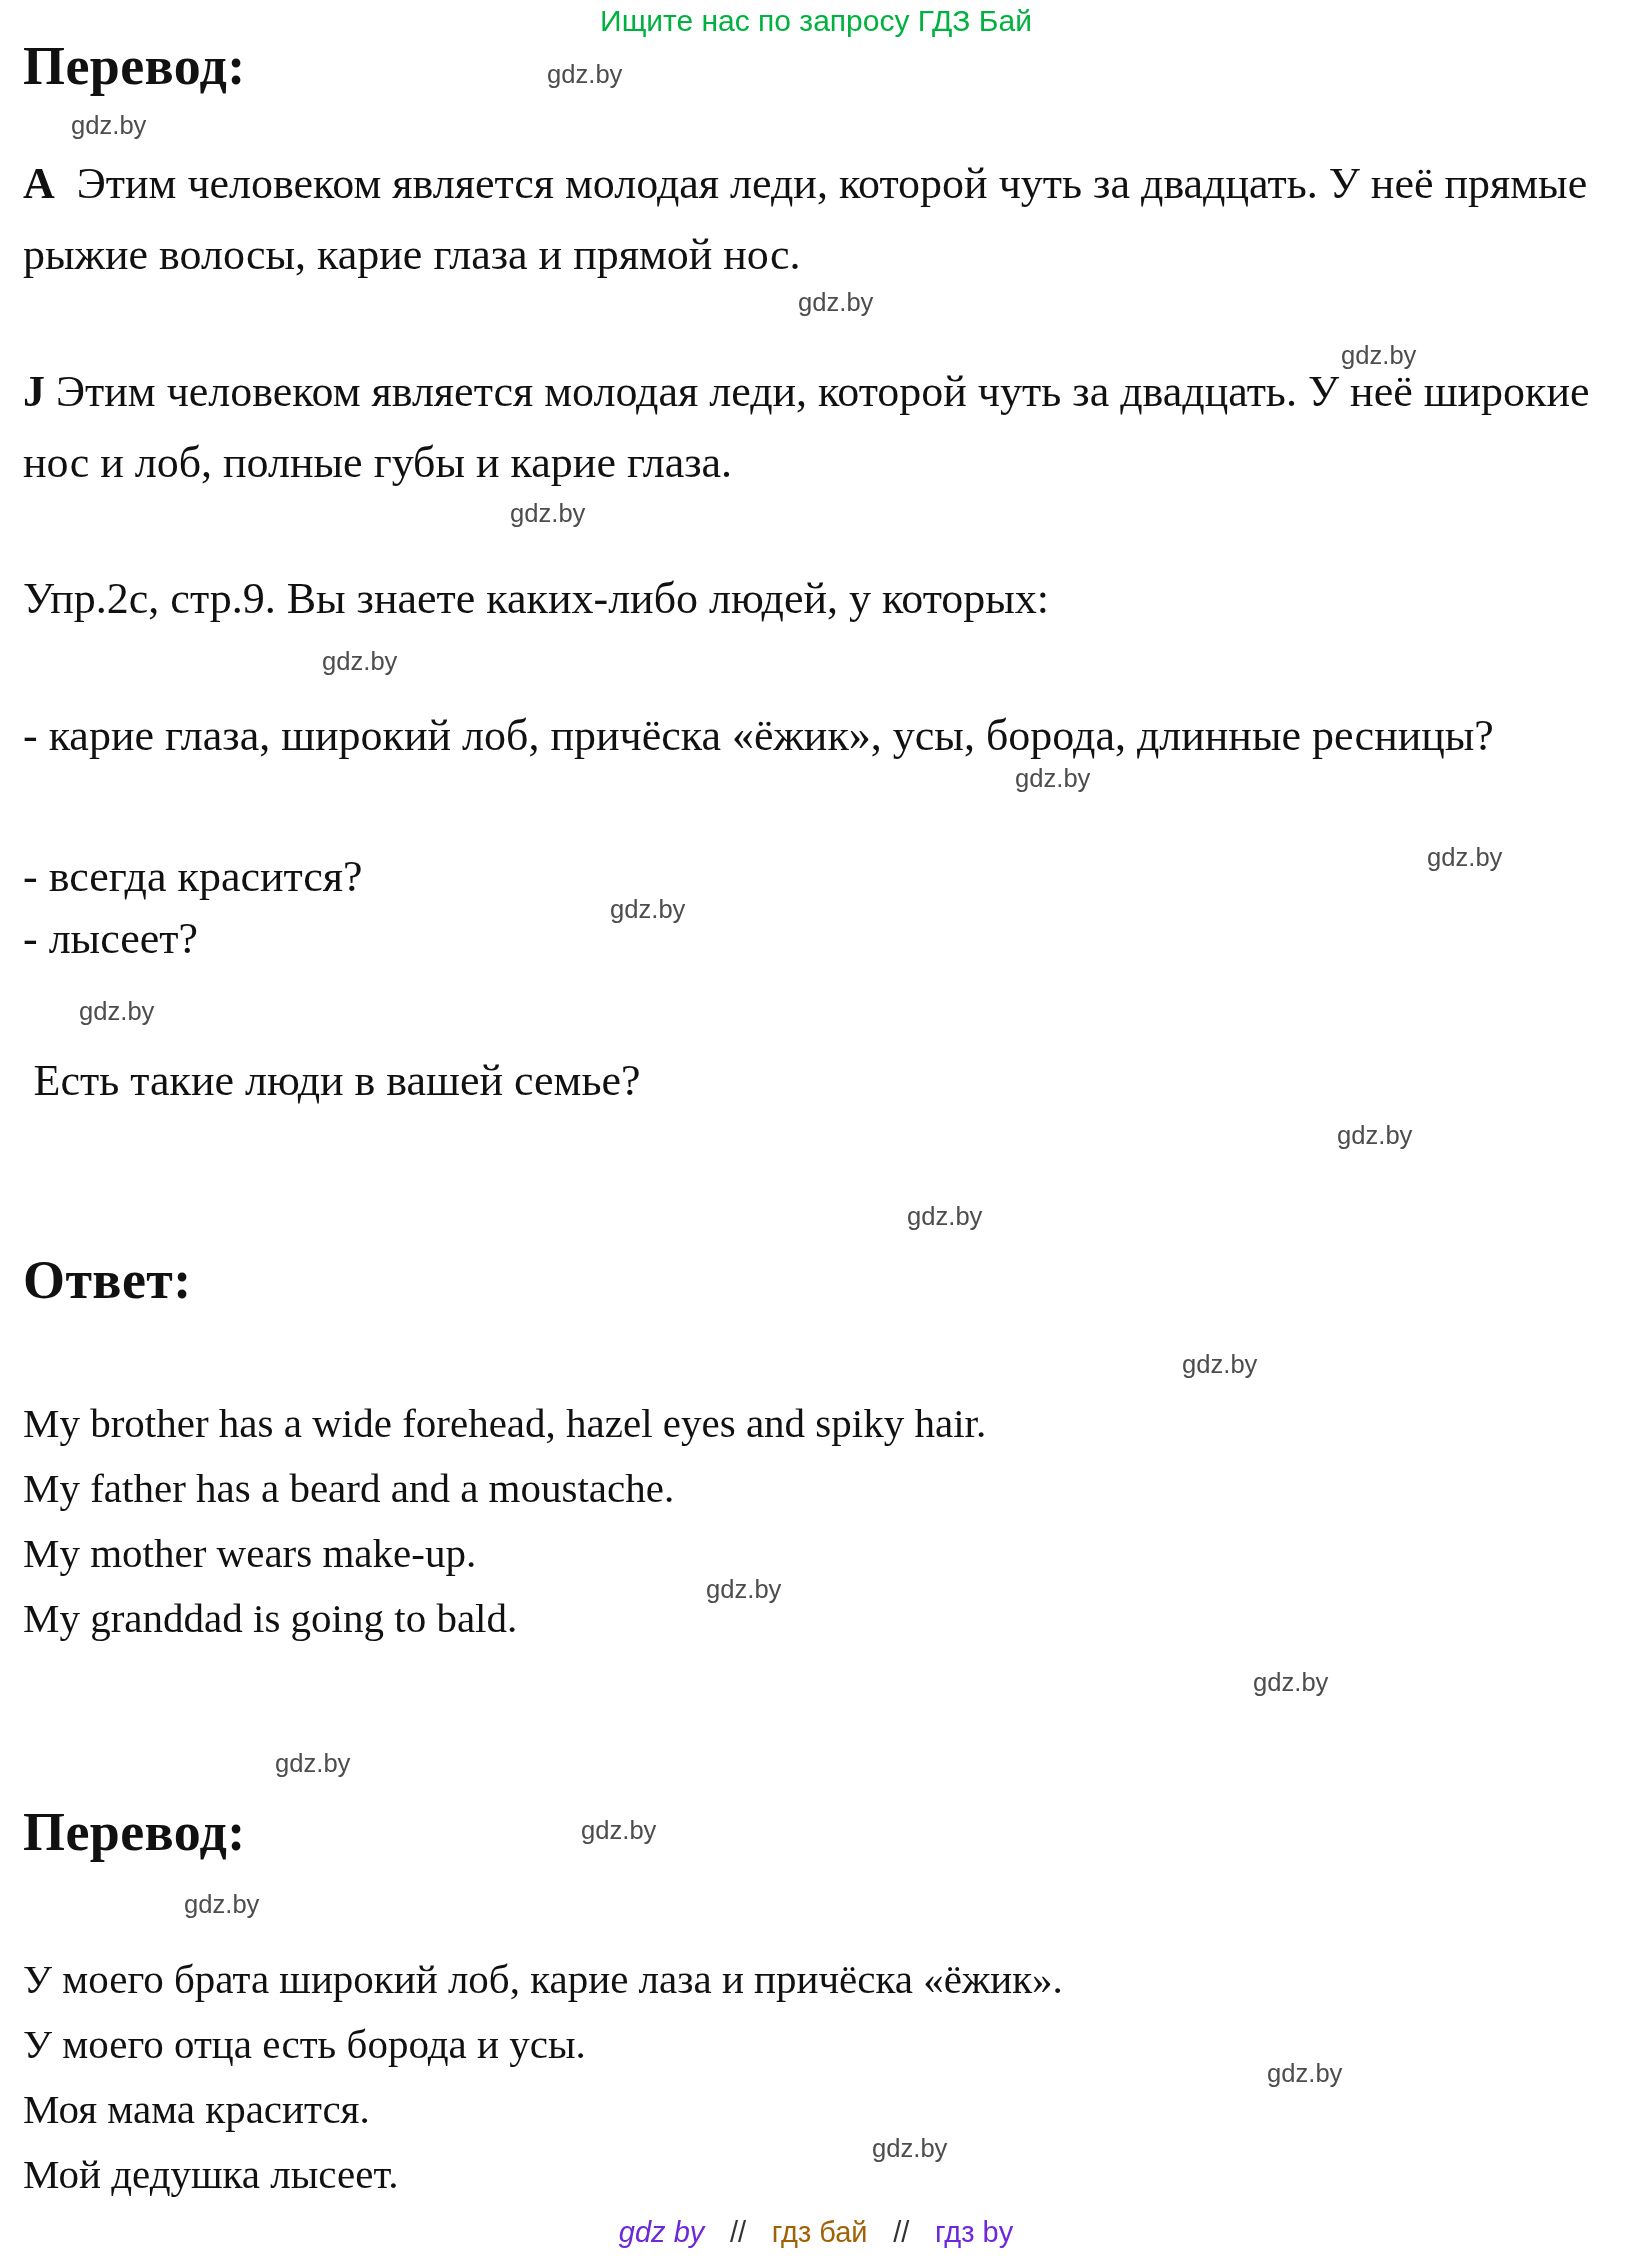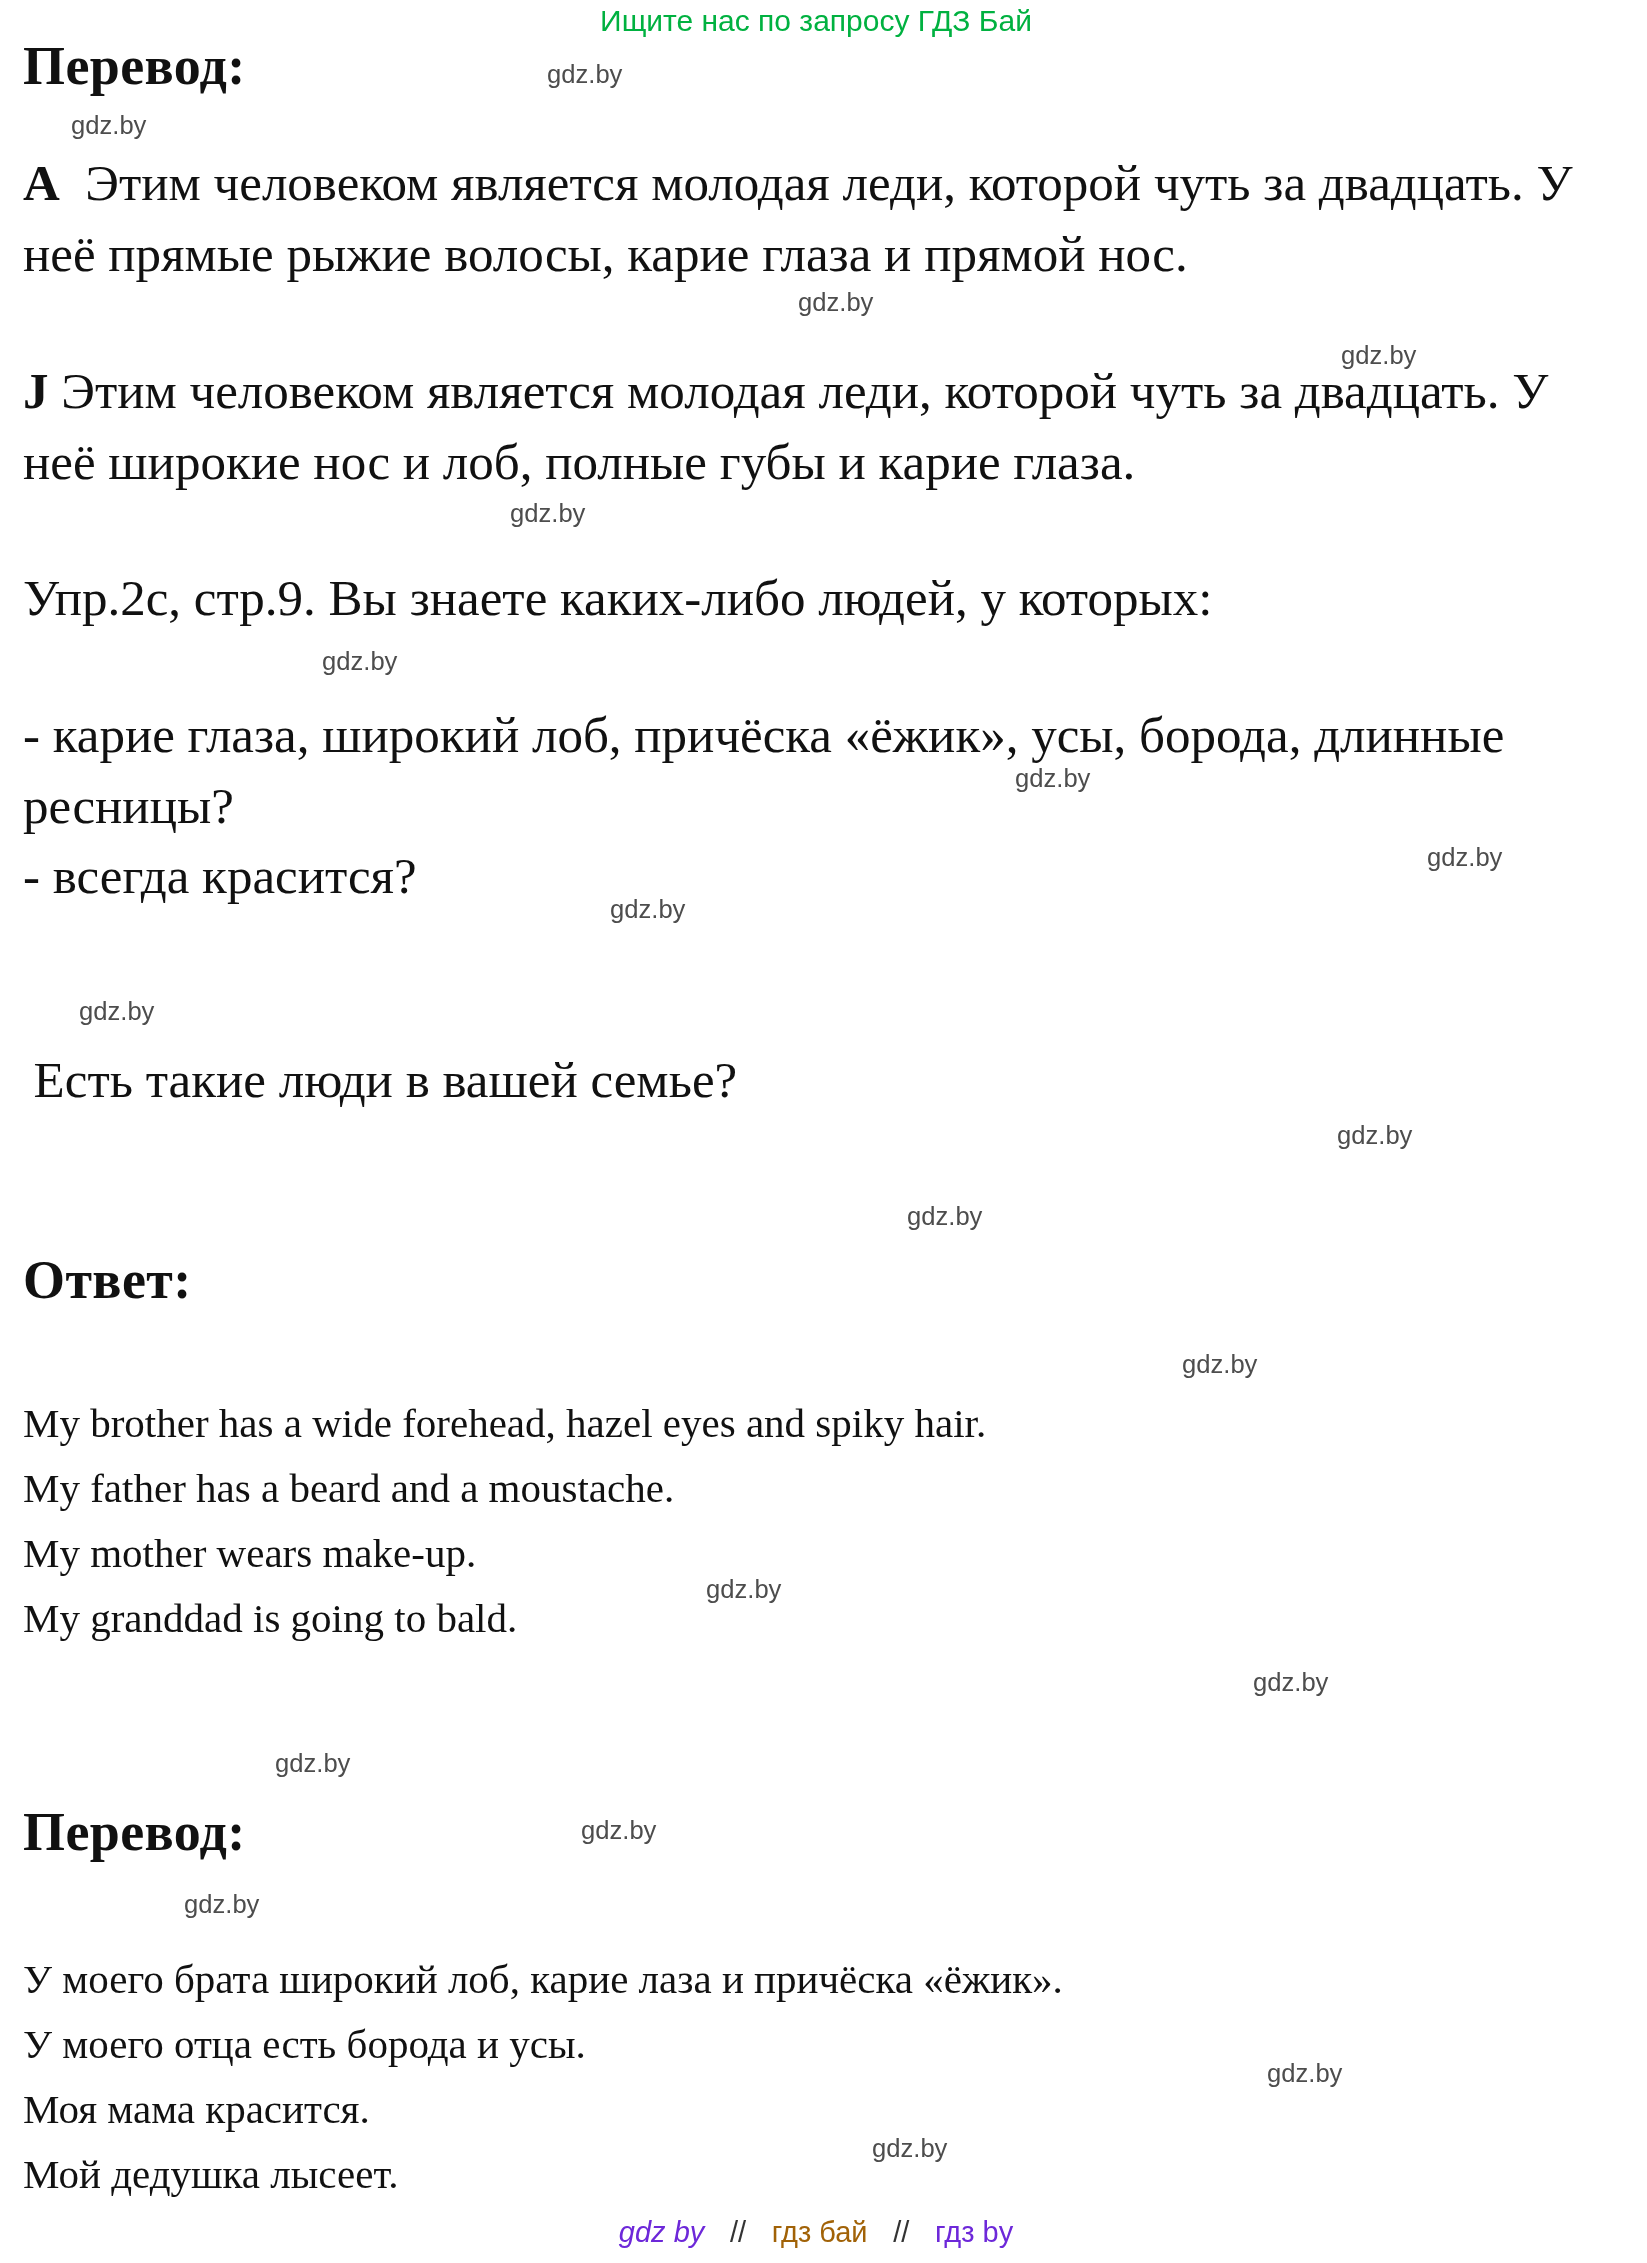--- a/index.html
+++ b/index.html
@@ -32,21 +32,21 @@
     position: absolute;
     left: 23px;
     font-size: 54px;
     font-weight: bold;
     letter-spacing: 0.4px;
   }
   .para {
     position: absolute;
     left: 23px;
     width: 1602px;
-    font-size: 51px;
+    font-size: 44px;
     line-height: 71px;
   }
   .para b { font-weight: bold; }
   .lines {
     position: absolute;
     left: 23px;
     width: 1602px;
     font-size: 41px;
     line-height: 65px;
   }
@@ -99,20 +99,21 @@
 
   <div class="para" style="top:356px;">
     <b>J</b>
     <span>Этим человеком является молодая леди, которой чуть за двадцать. У неё широкие нос и лоб, полные губы и карие глаза.</span>
   </div>
 
   <div class="para" style="top:563px;">Упр.2с, стр.9. Вы знаете каких-либо людей, у которых:</div>
 
   <div class="para" style="top:700px;">- карие глаза, широкий лоб, причёска «ёжик», усы, борода, длинные ресницы?</div>
   <div class="para" style="top:841px;">- всегда красится?</div>
+  <div class="para" style="top:903px;">- лысеет?</div>
 
   <div class="para indent" style="top:1045px;">Есть такие люди в вашей семье?</div>
 
   <div class="h" style="top:1249px;">Ответ:</div>
 
   <div class="lines" style="top:1391px;">
     <div>My brother has a wide forehead, hazel eyes and spiky hair.</div>
     <div>My father has a beard and a moustache.</div>
     <div>My mother wears make-up.</div>
     <div>My granddad is going to bald.</div>

